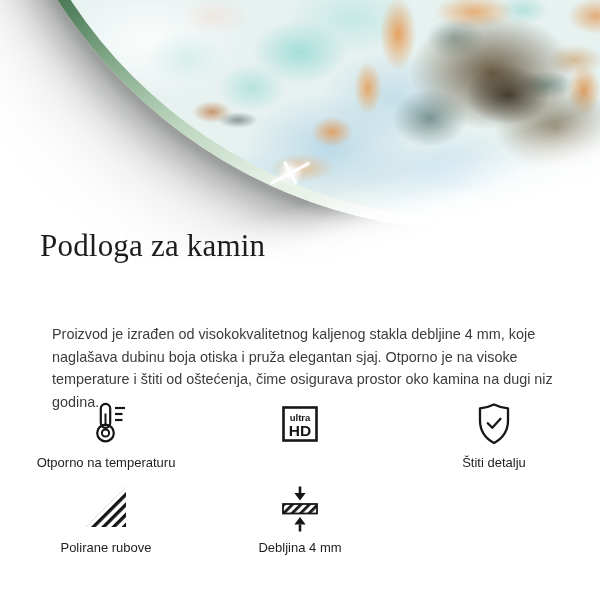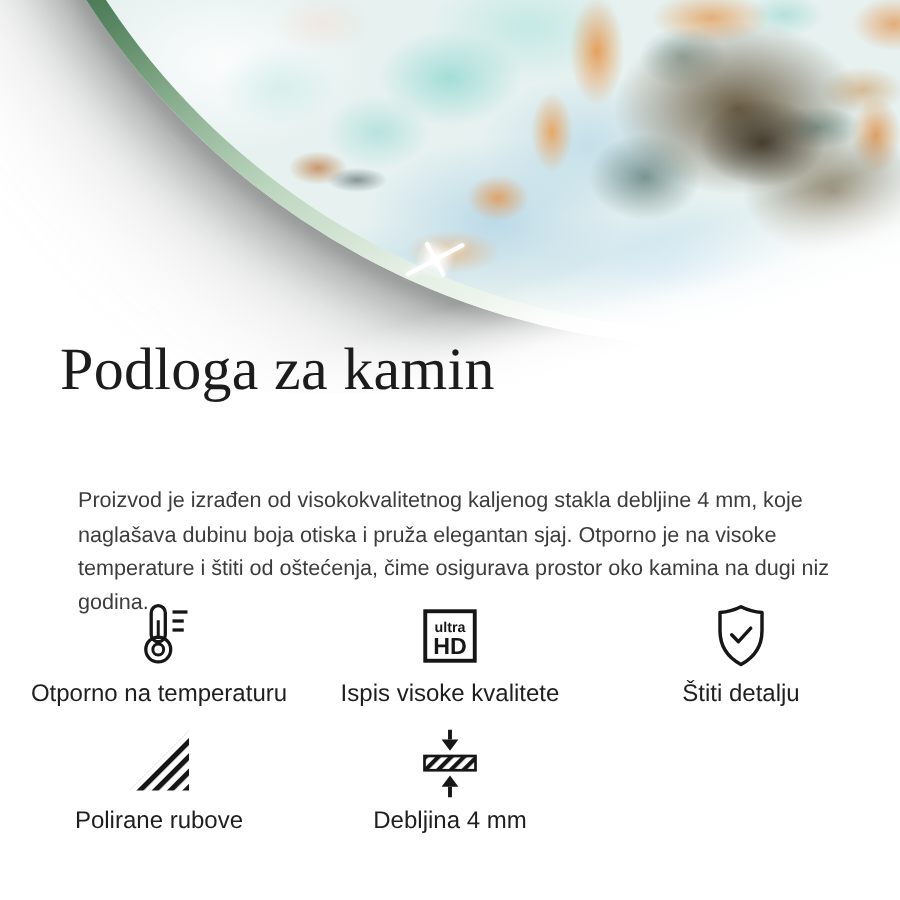--- a/index.html
+++ b/index.html
@@ -70,37 +70,37 @@
     background:rgba(255,255,255,.97);border-radius:2px;
     box-shadow:0 0 5px rgba(255,255,255,.9);
   }
   .sparkle::before{width:44px;height:2.6px;transform:translate(-50%,-50%) rotate(-28deg);}
   .sparkle::after{width:2.6px;height:26px;transform:translate(-50%,-50%) rotate(-28deg);}
 
   
   .title{
     position:absolute;left:40px;top:229px;margin:0;
     font-family:"Liberation Serif",serif;font-weight:400;
-    font-size:40px;line-height:34px;color:#1c1c1c;letter-spacing:.2px;
+    font-size:31px;line-height:34px;color:#1c1c1c;letter-spacing:.2px;
   }
   .title-line{display:block;}
   .description{
     position:absolute;left:40px;top:311px;width:523px;margin:12px;
     font-size:14.4px;line-height:22.6px;color:#3c3c3c;
   }
 
   
   .features{
     position:absolute;left:9px;top:399px;width:582px;
     display:grid;grid-template-columns:repeat(3,194px);row-gap:14px;
   }
   .feature{display:flex;flex-direction:column;align-items:center;}
   .icon-box{height:49px;display:flex;align-items:center;justify-content:flex-start;}
   .feature-label{
-    margin-top:8px;font-size:16px;line-height:14px;color:#1e1e1e;
+    margin-top:8px;font-size:13px;line-height:14px;color:#1e1e1e;
     white-space:nowrap;
   }
   .icn{stroke:#161616;fill:none;}
 </style>
 </head>
 <body>
 
 <div class="hero">
   <div class="glass-shadow"></div>
   <div class="glass-edge"></div>
@@ -133,21 +133,20 @@
   </div>
 
   <div class="feature">
     <div class="icon-box">
       <svg width="48" height="48" viewBox="0 0 48 48">
         <rect x="7.5" y="7.5" width="33" height="33" fill="#ffffff" stroke="#161616" stroke-width="2.6"></rect>
         <text x="24" y="21" font-size="9.5" font-weight="700" text-anchor="middle" fill="#161616" font-family="Liberation Sans, sans-serif">ultra</text>
         <text x="24" y="36" font-size="15.5" font-weight="700" text-anchor="middle" fill="#161616" font-family="Liberation Sans, sans-serif">HD</text>
       </svg>
     </div>
-    <div class="feature-label">Ispis visoke kvalitete</div>
   </div>
 
   <div class="feature">
     <div class="icon-box">
       <svg width="48" height="48" viewBox="0 0 48 48">
         <path class="icn" d="M24 4.5 C28.6 6.8 33.2 8 38 8.3 L38 20.5 C38 30.5 32.7 38.3 24 43 C15.3 38.3 10 30.5 10 20.5 L10 8.3 C14.8 8 19.4 6.8 24 4.5 Z" stroke-width="2.3" stroke-linejoin="round"></path>
         <path class="icn" d="M17.8 23.2 L22.3 27.8 L30.5 18.8" stroke-width="2.3" stroke-linecap="round" stroke-linejoin="round"></path>
       </svg>
     </div>
     <div class="feature-label">Štiti detalju</div>

